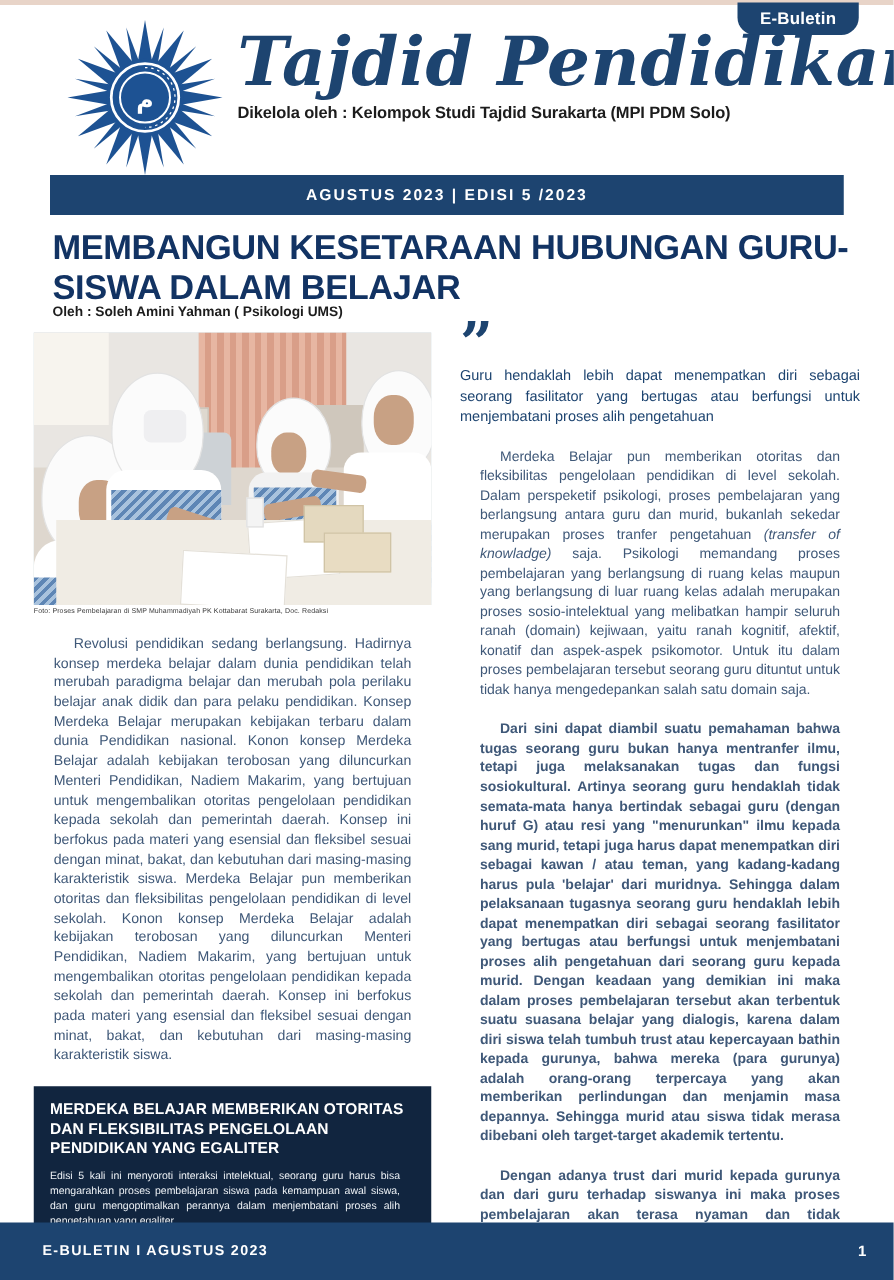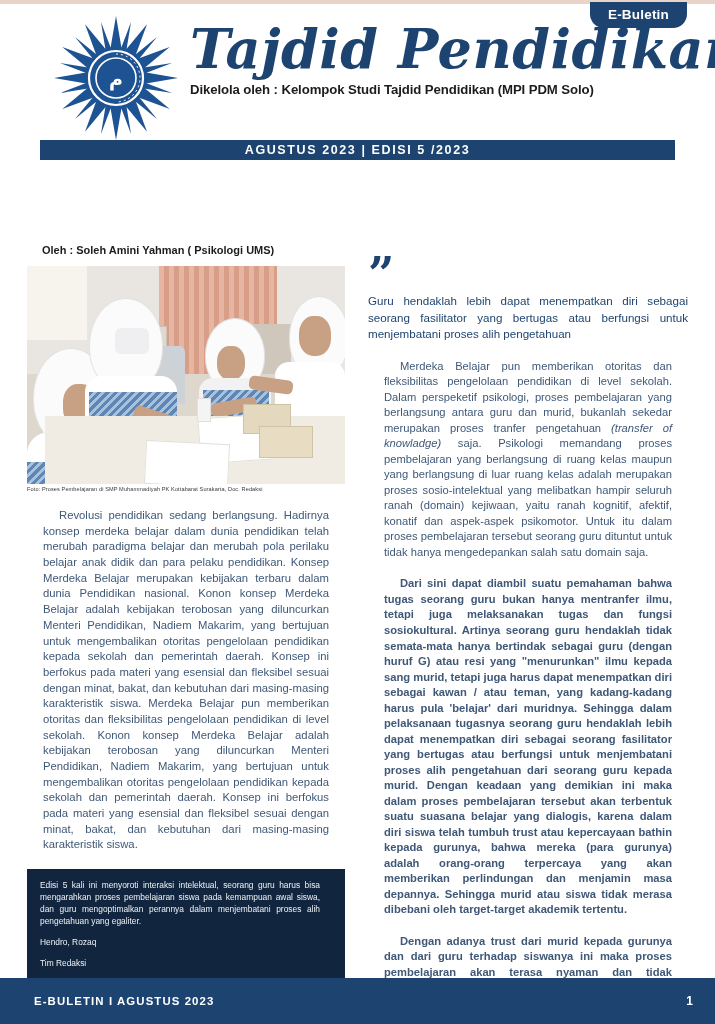--- a/index.html
+++ b/index.html
@@ -84,21 +84,21 @@
     letter-spacing: -0.1px;
     white-space: nowrap;
   }
 
   
   .date-band {
     position: absolute;
     top: 140px;
     left: 40px;
     width: 635px;
-    height: 20px;
+    height: 32px;
     background: #1d4470;
     color: #ffffff;
     display: flex;
     align-items: center;
     justify-content: center;
     font-size: 12.5px;
     font-weight: bold;
     letter-spacing: 1.6px;
   }
 
@@ -309,26 +309,27 @@
         <circle cx="64" cy="64" r="20" fill="none" stroke="#ffffff" stroke-width="1.6"></circle>
         <g fill="#ffffff" font-family="DejaVu Sans, sans-serif">
           <text x="64" y="72" font-size="19" text-anchor="middle" font-weight="bold">م</text>
         </g>
         <path d="M64 40 a24 24 0 0 1 0 48" fill="none" stroke="#ffffff" stroke-width="1" stroke-dasharray="2 3"></path>
       </svg>
     </div>
 
     <div class="brand-block">
       <div class="brand-title">Tajdid Pendidikan</div>
-      <div class="brand-sub">Dikelola oleh : Kelompok Studi Tajdid Pendidikan (MPI PDM Solo)</div>
+      <div class="brand-sub">Dikelola oleh : Kelompok Studi Tajdid Surakarta (MPI PDM Solo)</div>
     </div>
   </div>
 
   <div class="date-band">AGUSTUS 2023  |  EDISI 5 /2023</div>
 
+  <div class="headline">MEMBANGUN KESETARAAN HUBUNGAN GURU-SISWA DALAM BELAJAR</div>
   <div class="byline">Oleh : Soleh Amini Yahman ( Psikologi UMS)</div>
 
   <div class="col-left">
 
     <div class="photo-frame">
       <div class="ph ph-wall"></div>
       <div class="ph ph-win"></div>
       <div class="ph ph-curt"></div>
       <div class="ph ph-cab"></div>
       <div class="ph ph-cab2"></div>
@@ -369,20 +370,21 @@
       <div class="ph" style="left:170px; top:132px; width:12px; height:22px; background:#f4f4f4; border:1px solid #e0e0e0;"></div>
     </div>
 
     <div class="photo-caption">Foto: Proses Pembelajaran di SMP Muhammadiyah PK Kottabarat Surakarta, Doc. Redaksi</div>
 
     <div class="body-text left-body">
       <p class="lead">Revolusi pendidikan sedang berlangsung. Hadirnya konsep merdeka belajar dalam dunia pendidikan telah merubah paradigma belajar dan merubah pola perilaku belajar anak didik dan para pelaku pendidikan. Konsep Merdeka Belajar merupakan kebijakan terbaru dalam dunia Pendidikan nasional. Konon konsep Merdeka Belajar adalah kebijakan terobosan yang diluncurkan Menteri Pendidikan, Nadiem Makarim, yang bertujuan untuk mengembalikan otoritas pengelolaan pendidikan kepada sekolah dan pemerintah daerah. Konsep ini berfokus pada materi yang esensial dan fleksibel sesuai dengan minat, bakat, dan kebutuhan dari masing-masing karakteristik siswa. Merdeka Belajar pun memberikan otoritas dan fleksibilitas pengelolaan pendidikan di level sekolah. Konon konsep Merdeka Belajar adalah kebijakan terobosan yang diluncurkan Menteri Pendidikan, Nadiem Makarim, yang bertujuan untuk mengembalikan otoritas pengelolaan pendidikan kepada sekolah dan pemerintah daerah. Konsep ini berfokus pada materi yang esensial dan fleksibel sesuai dengan minat, bakat, dan kebutuhan dari masing-masing karakteristik siswa.</p>
     </div>
 
     <div class="callout">
+      <div class="callout-title">MERDEKA BELAJAR  MEMBERIKAN OTORITAS DAN FLEKSIBILITAS PENGELOLAAN PENDIDIKAN YANG EGALITER</div>
       <p>Edisi 5 kali ini menyoroti  interaksi intelektual,  seorang guru harus bisa mengarahkan proses pembelajaran siswa pada kemampuan awal siswa, dan guru mengoptimalkan perannya dalam menjembatani proses alih pengetahuan yang egaliter.</p>
       <p class="sig">Hendro, Rozaq</p>
       <p class="sig">Tim Redaksi</p>
     </div>
   </div>
 
   <div class="col-right">
 
     <div class="quote-mark">”</div>
     <div class="quote-text">Guru hendaklah lebih dapat menempatkan diri sebagai seorang fasilitator  yang bertugas atau berfungsi untuk menjembatani proses alih pengetahuan</div>

